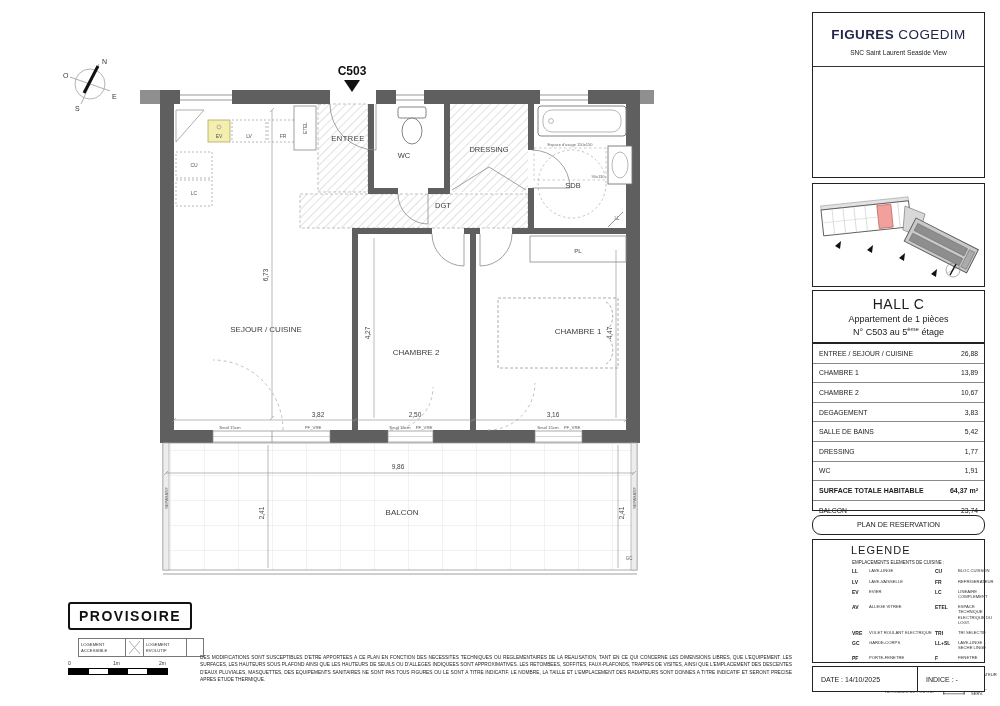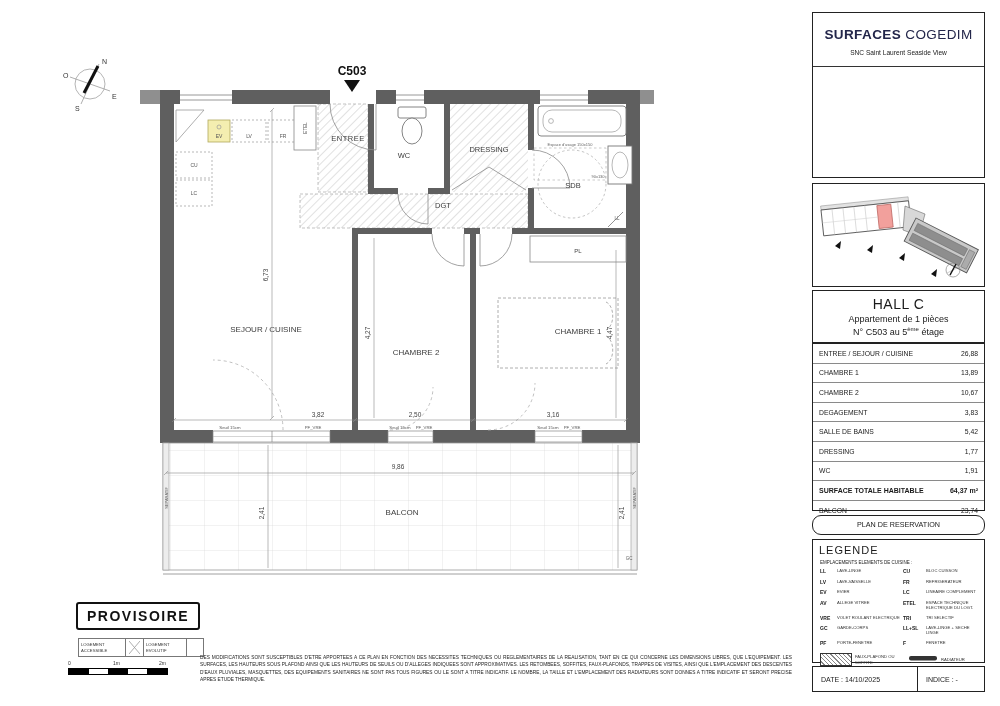--- a/index.html
+++ b/index.html
@@ -34,21 +34,21 @@
   .leg-desc{font-size:4.2px;color:#333;line-height:1.25;padding-right:3px;}
   .leg-extras{display:grid;grid-template-columns:88px auto;row-gap:5px;padding:7px 4px 0 7px;align-items:center;}
   .leg-item{display:flex;align-items:center;gap:3px;}
   .swatch-hatch{width:30px;height:11px;border:1px solid #333;flex:none;
     background:repeating-linear-gradient(45deg,#fff 0 2px,#888 2px 3px);}
   .swatch-dash{width:30px;height:0;border-top:2px dashed #333;flex:none;}
   .footer-row{display:flex;height:100%;align-items:stretch;}
   .footer-cell{font-size:7px;display:flex;align-items:center;padding-left:8px;}
   .fc1{width:96px;border-right:1.2px solid #222;}
   
-  .provisoire{position:absolute;left:76px;top:602px;border:2px solid #111;border-radius:3px;
+  .provisoire{position:absolute;left:68px;top:602px;border:2px solid #111;border-radius:3px;
      padding:4px 9px;font-size:14px;font-weight:700;letter-spacing:1.5px;color:#111;background:#fff;}
   .logtable{position:absolute;left:78px;top:638px;display:flex;border:1px solid #777;height:17px;background:#fff;}
   .logcell{font-size:4.2px;line-height:1.25;display:flex;align-items:center;padding:0 2px;color:#333;border-right:1px solid #777;}
   .logcell:last-child{border-right:none;}
   .xcell{width:13px;justify-content:center;}
   .ecell{width:12px;}
   .scalebar{position:absolute;left:68px;top:660px;width:100px;}
   .sb-labels{position:relative;height:7px;font-size:5px;color:#333;}
   .sb-bar{display:flex;border:1px solid #000;height:5px;margin-top:1px;}
   .sb-seg{flex:1;}
@@ -263,21 +263,21 @@
       <text transform="translate(264,513) rotate(-90)" font-size="6.5">2,41</text>
       <text transform="translate(624,513) rotate(-90)" font-size="6.5">2,41</text>
     </g>
   </svg>
 
   <aside>
 
     <div class="sbox" style="top:12px;height:166px;">
       <div class="brand-top">
         <div class="brand-line">
-          <span class="brand-a">SURFACES</span>
+          <span class="brand-a">FIGURES</span>
           <span class="brand-b">COGEDIM</span>
         </div>
         <div class="brand-sub">SNC Saint Laurent Seaside View</div>
       </div>
     </div>
 
     <div class="sbox" style="top:183px;height:104px;">
       <svg width="171" height="102" viewBox="0 0 171 102">
         <g transform="translate(8,26) rotate(-6)">
           <rect x="0" y="-4" width="88" height="4" fill="#e2e2e2" stroke="#777" stroke-width="0.4"></rect>
@@ -352,21 +352,21 @@
           <span>64,37 m²</span>
         </div>
       <div class="arow">
           <span>BALCON</span>
           <span class="v">23,74</span>
         </div>
     </div>
 
     <div class="sbox resa" style="top:515px;height:20px;border-radius:9px;">PLAN DE RESERVATION</div>
 
-    <div class="sbox" style="top:539px;height:124px;">
+    <div class="sbox" style="top:539px;height:124px;padding-left:32px;">
       <div class="leg-title">LEGENDE</div>
       <div class="leg-sub">EMPLACEMENTS ELEMENTS DE CUISINE :</div>
       <div class="leg-grid">
         <span class="leg-abbr">LL</span>
           <span class="leg-desc">LAVE-LINGE</span>
           <span class="leg-abbr">CU</span>
           <span class="leg-desc">BLOC CUISSON</span>
         <span class="leg-abbr">LV</span>
           <span class="leg-desc">LAVE-VAISSELLE</span>
           <span class="leg-abbr">FR</span>

